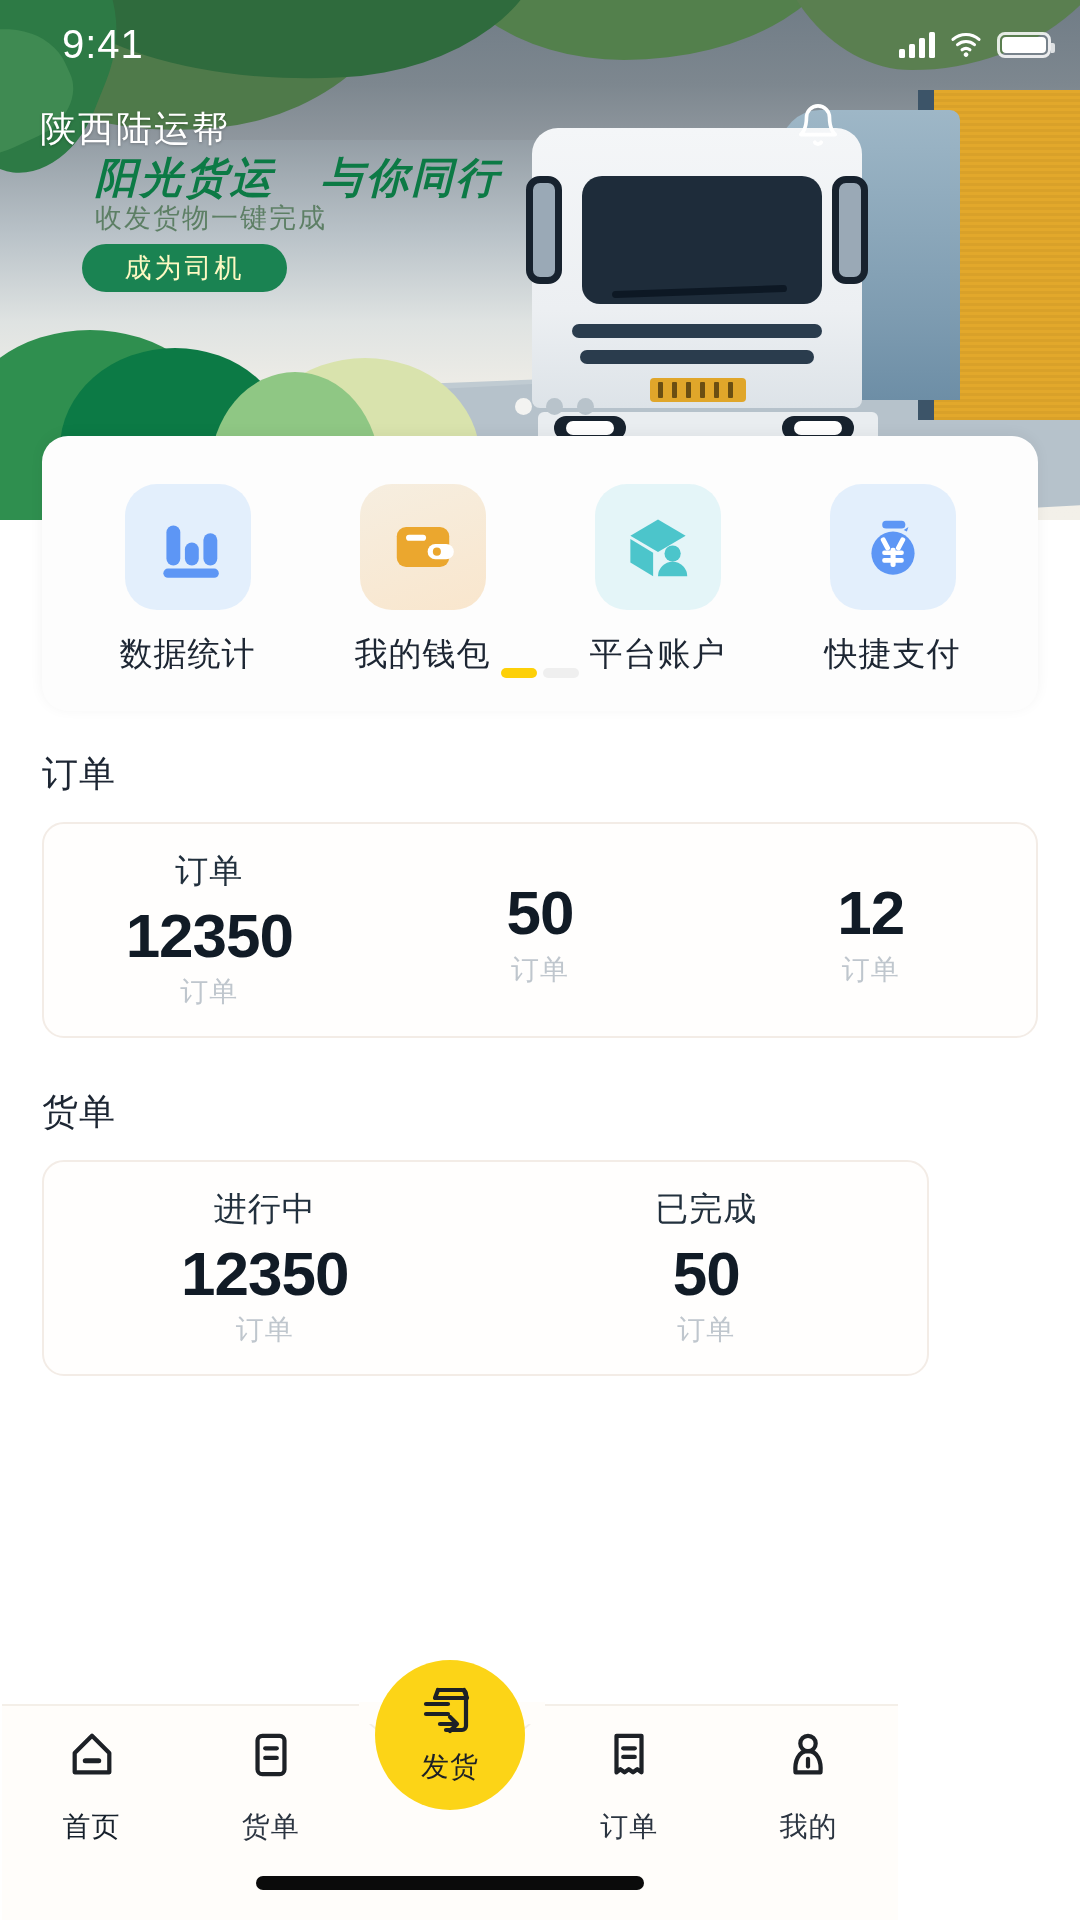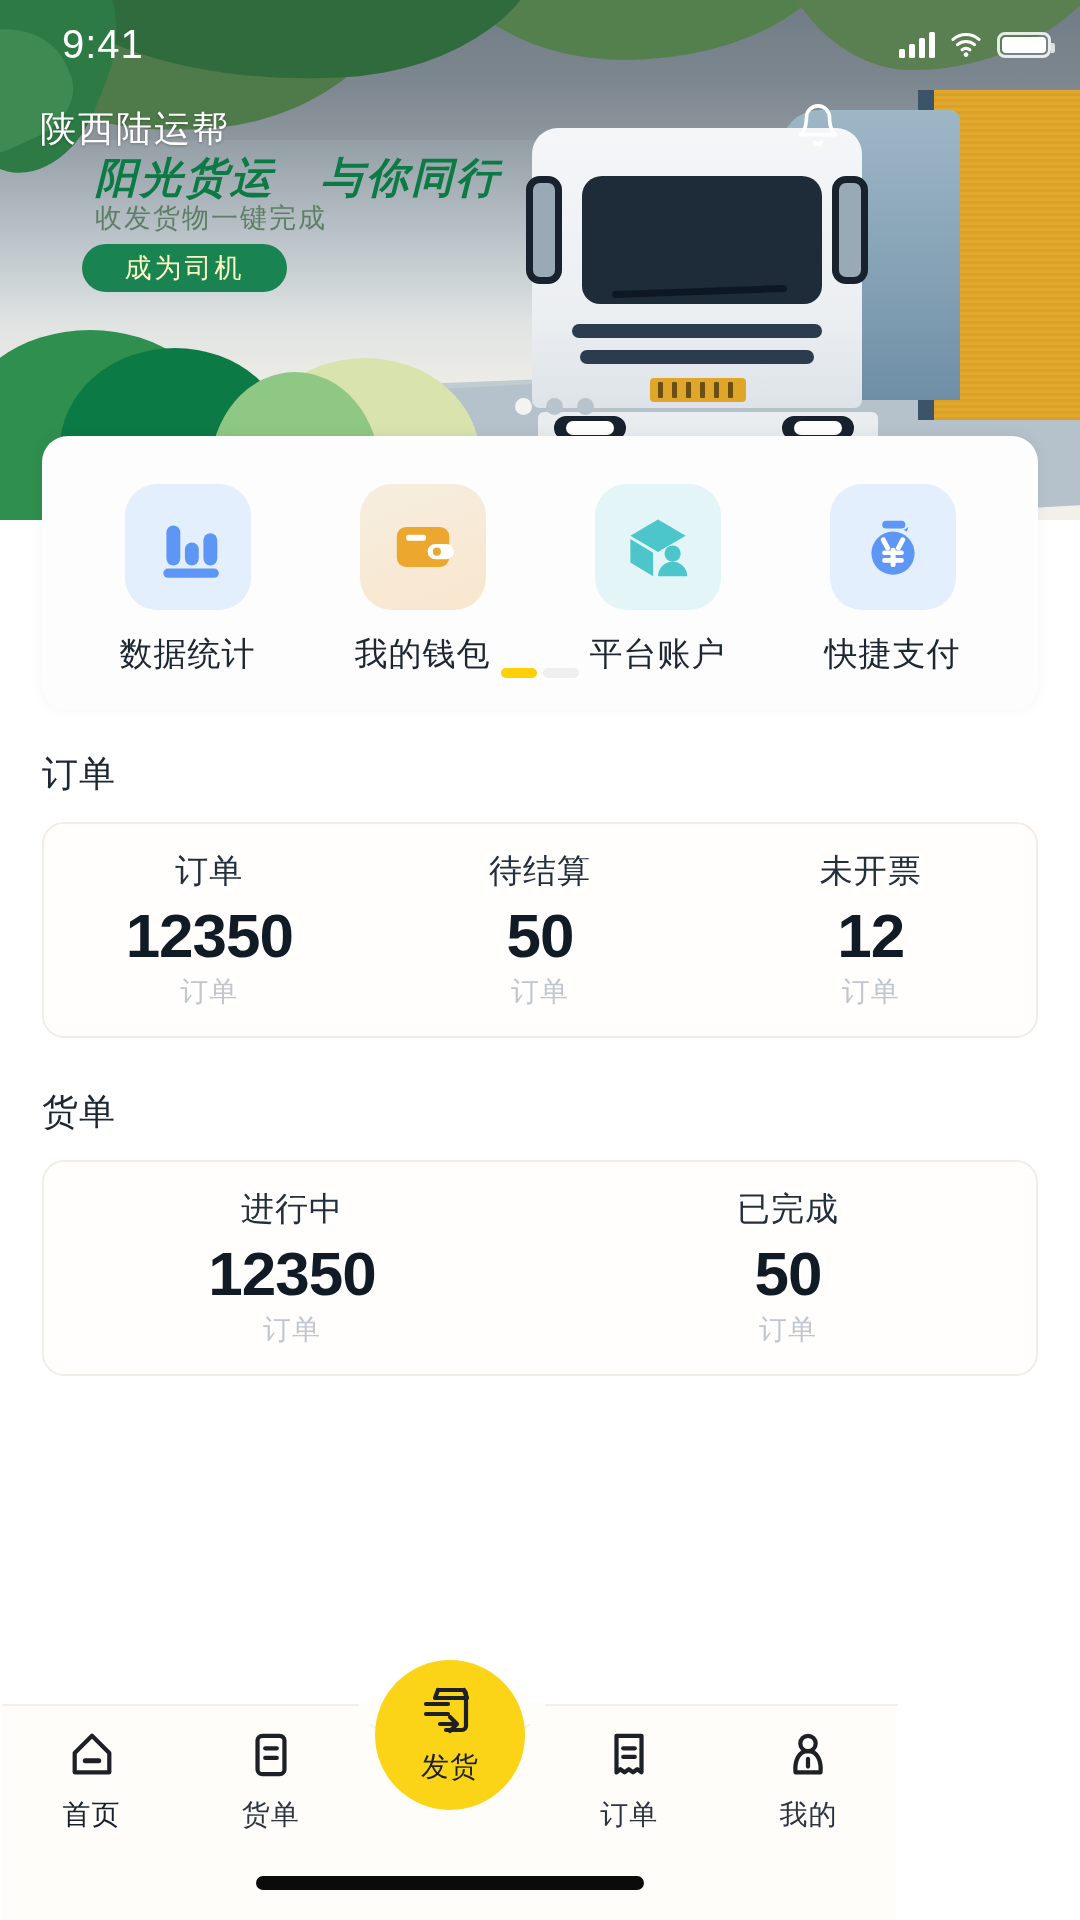--- a/index.html
+++ b/index.html
@@ -226,21 +226,21 @@
     width:182px; height:44px; background:#fffdfa;
     border-radius:0 0 90px 90px / 0 0 44px 44px;
     border-left:2px solid #f4efe8; border-right:2px solid #f4efe8;
     border-bottom:2px solid #f4efe8;
   }
   .tab-notch::before {
     content:""; position:absolute; left:-2px; top:-2px; width:186px; height:22px;
     background:#fffdfa;
   }
   .tabs { display:flex; height:150px; padding-top:24px; }
-  .tab { flex:1; display:flex; flex-direction:column; align-items:center; gap:12px; }
+  .tab { flex:1; display:flex; flex-direction:column; align-items:center; gap:24px; }
   .tab-label { font-size:28px; color:#2b3440; letter-spacing:1px; }
   .tab.active .tab-label { color:#16202b; }
   .fab {
     position:absolute; left:50%; transform:translateX(-50%); top:-46px;
     width:150px; height:150px; border-radius:50%; background:#fcd417;
     display:flex; flex-direction:column; align-items:center; justify-content:center;
     gap:4px; z-index:35;
   }
   .fab-label { font-size:28px; color:#1d2126; letter-spacing:1px; }
   .home-indicator {
@@ -412,34 +412,32 @@
 
 <div class="section-title" style="left:42px; top:750px">订单</div>
 
 <div class="stat-card" style="left:42px; top:822px; width:996px; height:216px">
   <div class="stat-cell">
     <div class="stat-name">订单</div>
     <div class="stat-value">12350</div>
     <div class="stat-unit">订单</div>
   </div>
   <div class="stat-cell">
-    <div class="stat-name">待结算</div>
     <div class="stat-value">50</div>
     <div class="stat-unit">订单</div>
   </div>
   <div class="stat-cell">
-    <div class="stat-name">未开票</div>
     <div class="stat-value">12</div>
     <div class="stat-unit">订单</div>
   </div>
 </div>
 
 <div class="section-title" style="left:42px; top:1088px">货单</div>
 
-<div class="stat-card" style="left:42px; top:1160px; width:996px; height:216px">
+<div class="stat-card" style="left:42px; top:1160px; width:887px; height:216px">
   <div class="stat-cell">
     <div class="stat-name">进行中</div>
     <div class="stat-value">12350</div>
     <div class="stat-unit">订单</div>
   </div>
   <div class="stat-cell">
     <div class="stat-name">已完成</div>
     <div class="stat-value">50</div>
     <div class="stat-unit">订单</div>
   </div>

